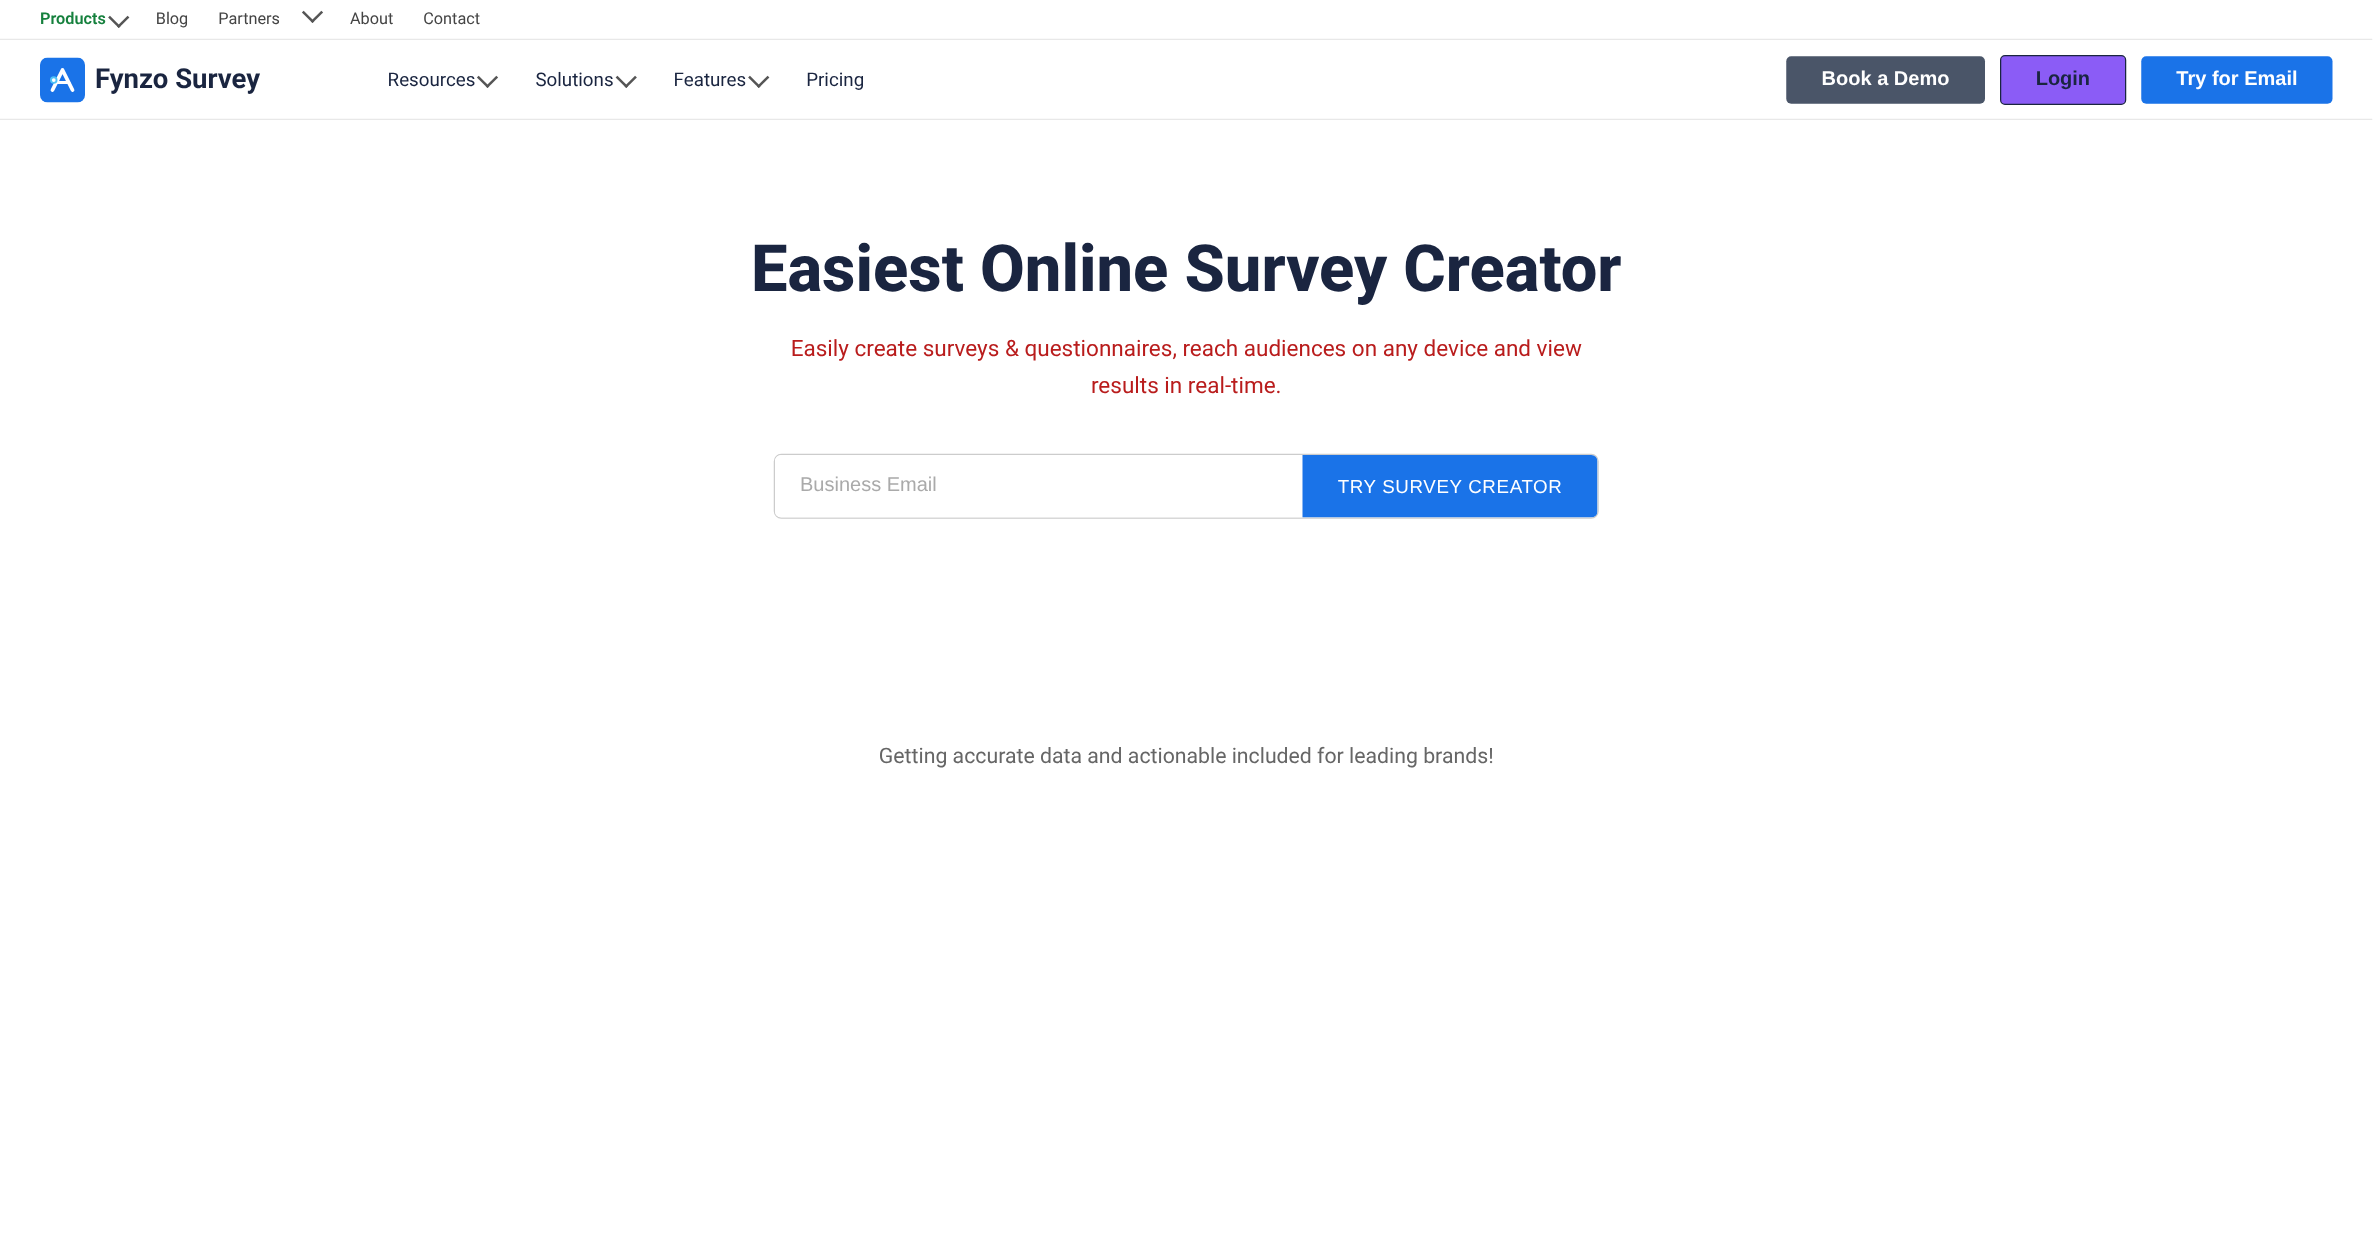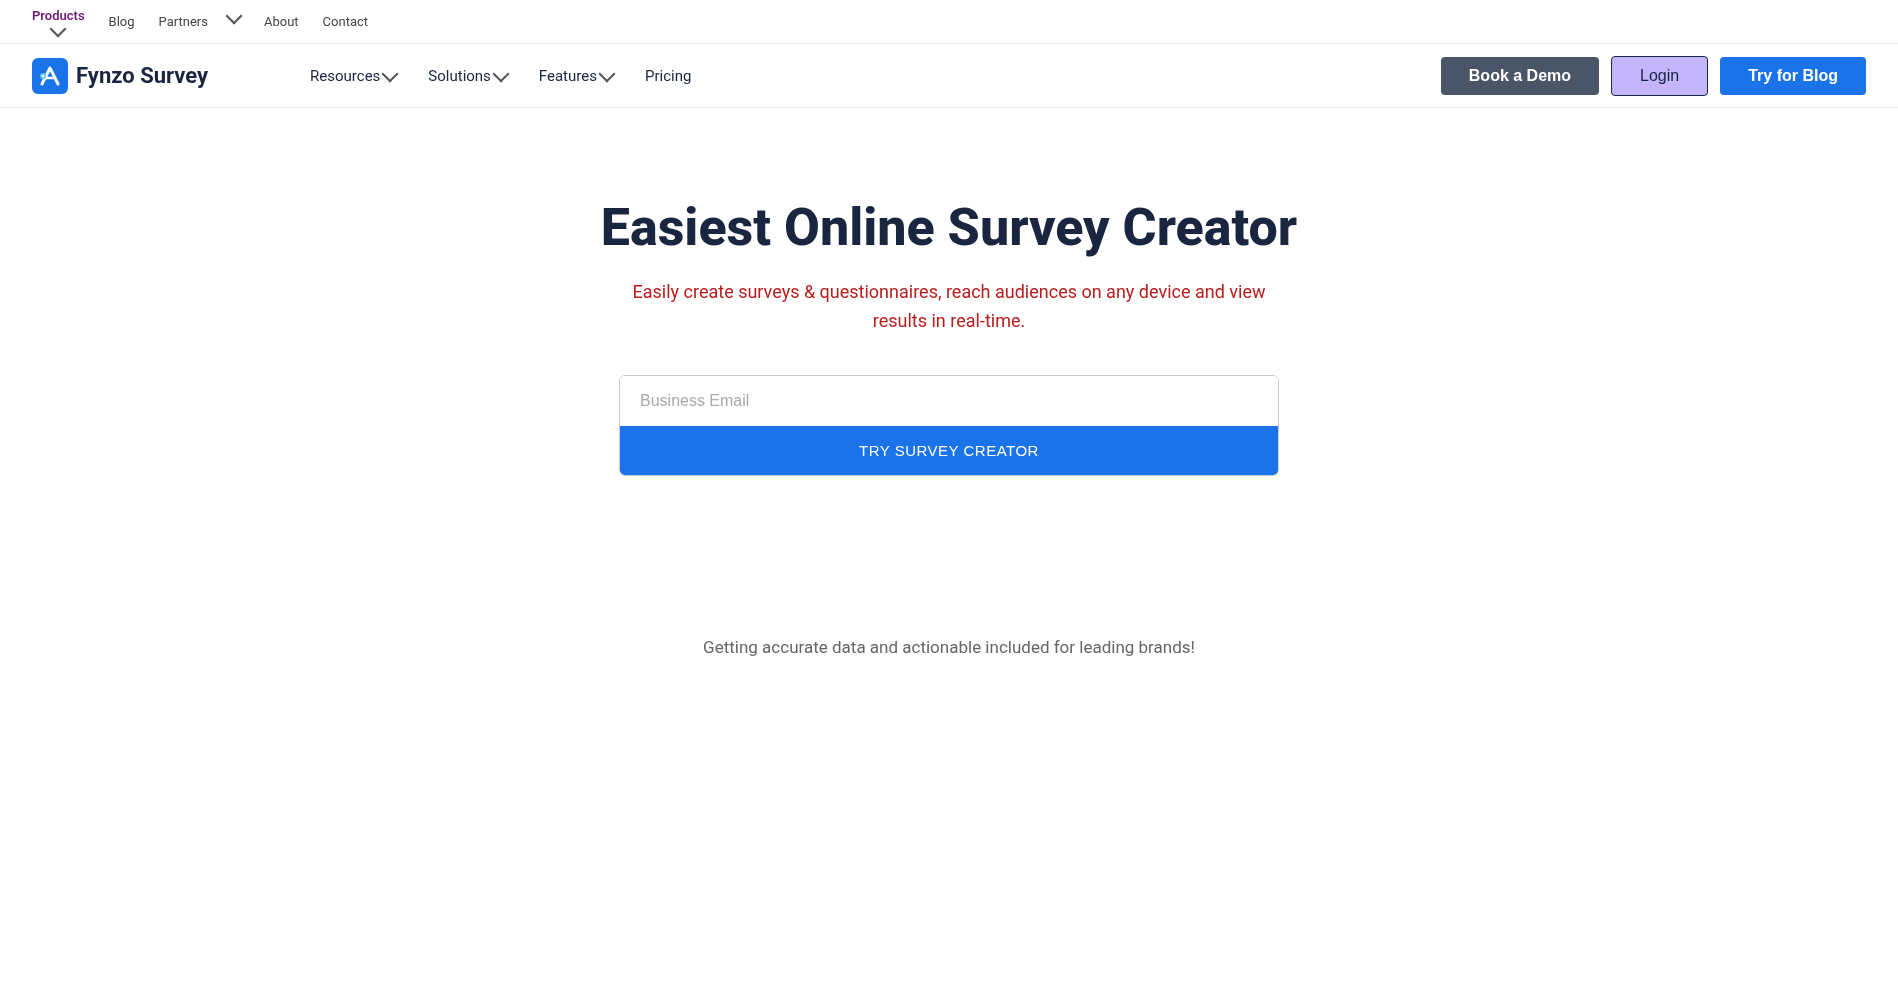--- a/index.html
+++ b/index.html
@@ -14,23 +14,22 @@
       align-items: center;
       gap: 24px;
       font-size: 13px;
       color: #444;
     }
     .top-bar-products {
       display: flex;
       align-items: center;
       gap: 4px;
       font-weight: 600;
-      color: #701a75;
-      cursor: pointer;
-      flex-direction: column;
+      color: #15803d;
+      cursor: pointer;
     }
     .top-bar a {
       color: #444;
       text-decoration: none;
       cursor: pointer;
     }
 
     
     .main-nav {
       display: flex;
@@ -92,27 +91,27 @@
       color: #fff;
       border: none;
       padding: 10px 28px;
       border-radius: 4px;
       font-size: 16px;
       font-weight: 600;
       cursor: pointer;
       transition: background 0.15s;
     }
     .btn-login {
-      background: #c4b5fd;
+      background: #8b5cf6;
       color: #1a2540;
       border: 1.5px solid #1a2540;
       padding: 10px 28px;
       border-radius: 4px;
       font-size: 16px;
-      font-weight: 400;
+      font-weight: 700;
       cursor: pointer;
       transition: background 0.15s;
     }
     .btn-try {
       background: #1a73e8;
       color: #fff;
       border: none;
       padding: 10px 28px;
       border-radius: 4px;
       font-size: 16px;
@@ -144,22 +143,21 @@
       max-width: 680px;
       line-height: 1.6;
     }
     .email-form {
       display: flex;
       width: 100%;
       max-width: 660px;
       border: 1.5px solid #ccc;
       border-radius: 6px;
       overflow: hidden;
-      margin-bottom: 1px;
-      flex-direction: column;
+      margin-bottom: 20px;
     }
     .email-input {
       flex: 1;
       padding: 16px 20px;
       font-size: 16px;
       border: none;
       outline: none;
       color: #555;
       background: #fff;
     }
@@ -270,21 +268,21 @@
       <span class="chevron-down"></span>
     </a>
     <a class="nav-link">
       <span>Pricing</span>
     </a>
   </div>
 
   <div class="nav-actions">
     <button class="btn-demo">Book a Demo</button>
     <button class="btn-login">Login</button>
-    <button class="btn-try">Try for Blog</button>
+    <button class="btn-try">Try for Email</button>
   </div>
 </nav>
 
 <section class="hero">
   <h1 class="hero-title">Easiest Online Survey Creator</h1>
   <p class="hero-subtitle">Easily create surveys &amp; questionnaires, reach audiences on any device and view results in real-time.</p>
 
   <div class="email-form">
     <input type="email" class="email-input" placeholder="Business Email" style="">
     <button class="btn-survey-creator">TRY SURVEY CREATOR</button>

